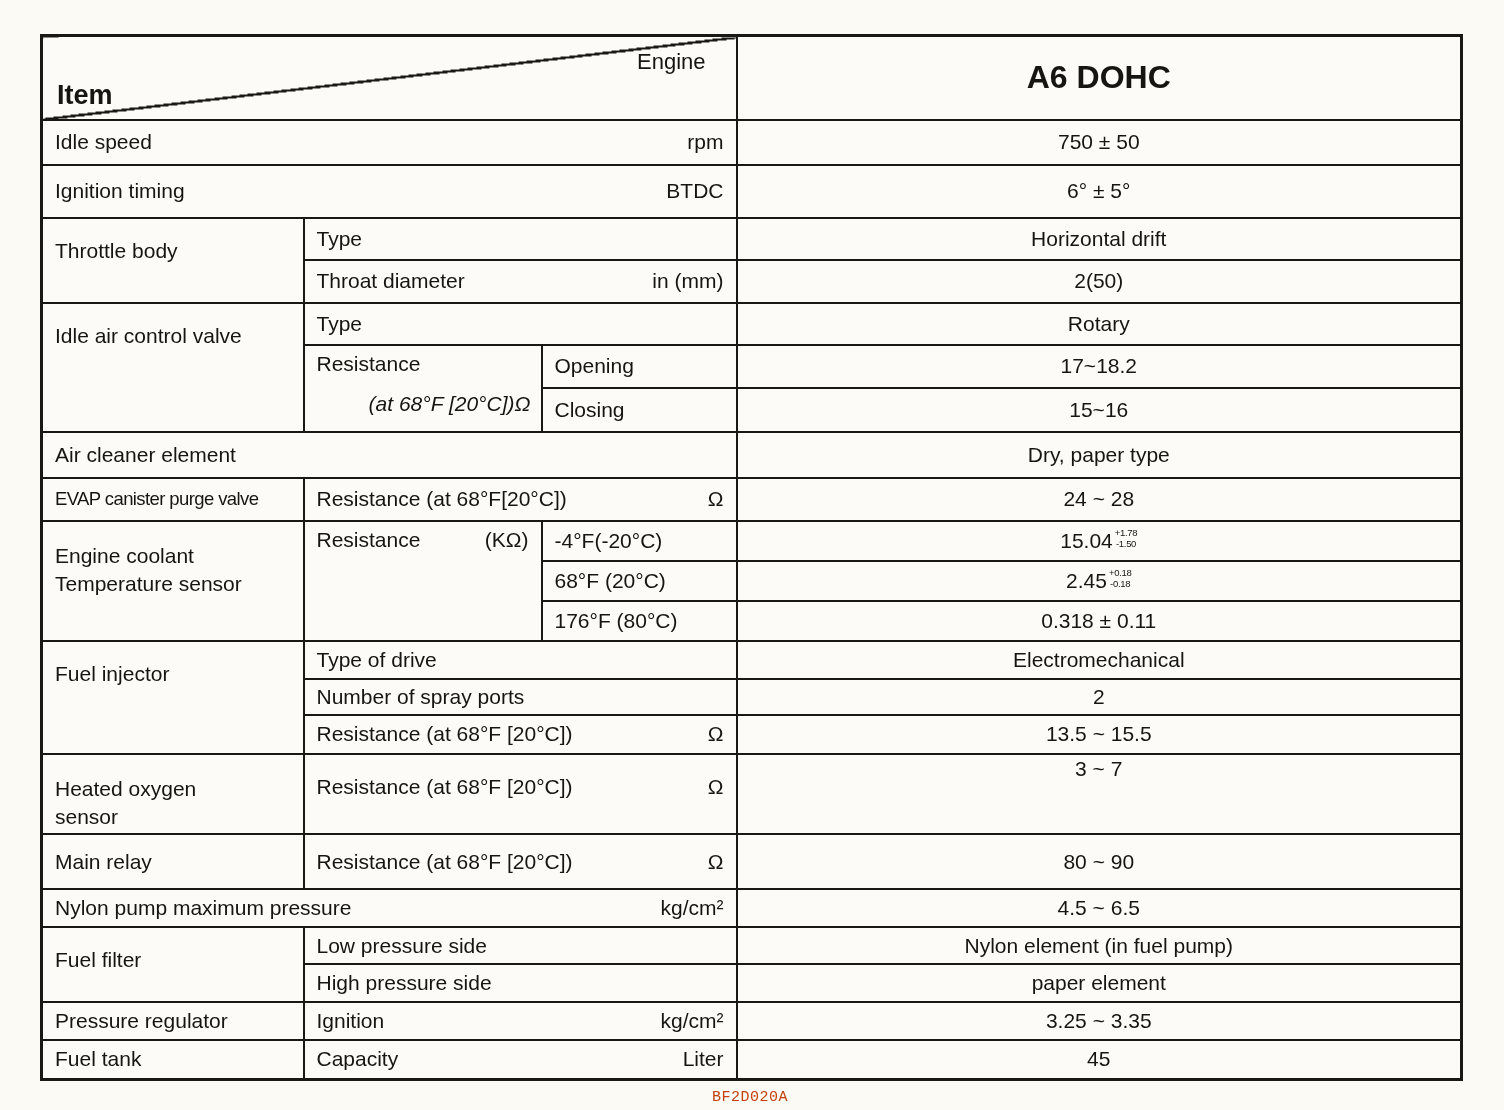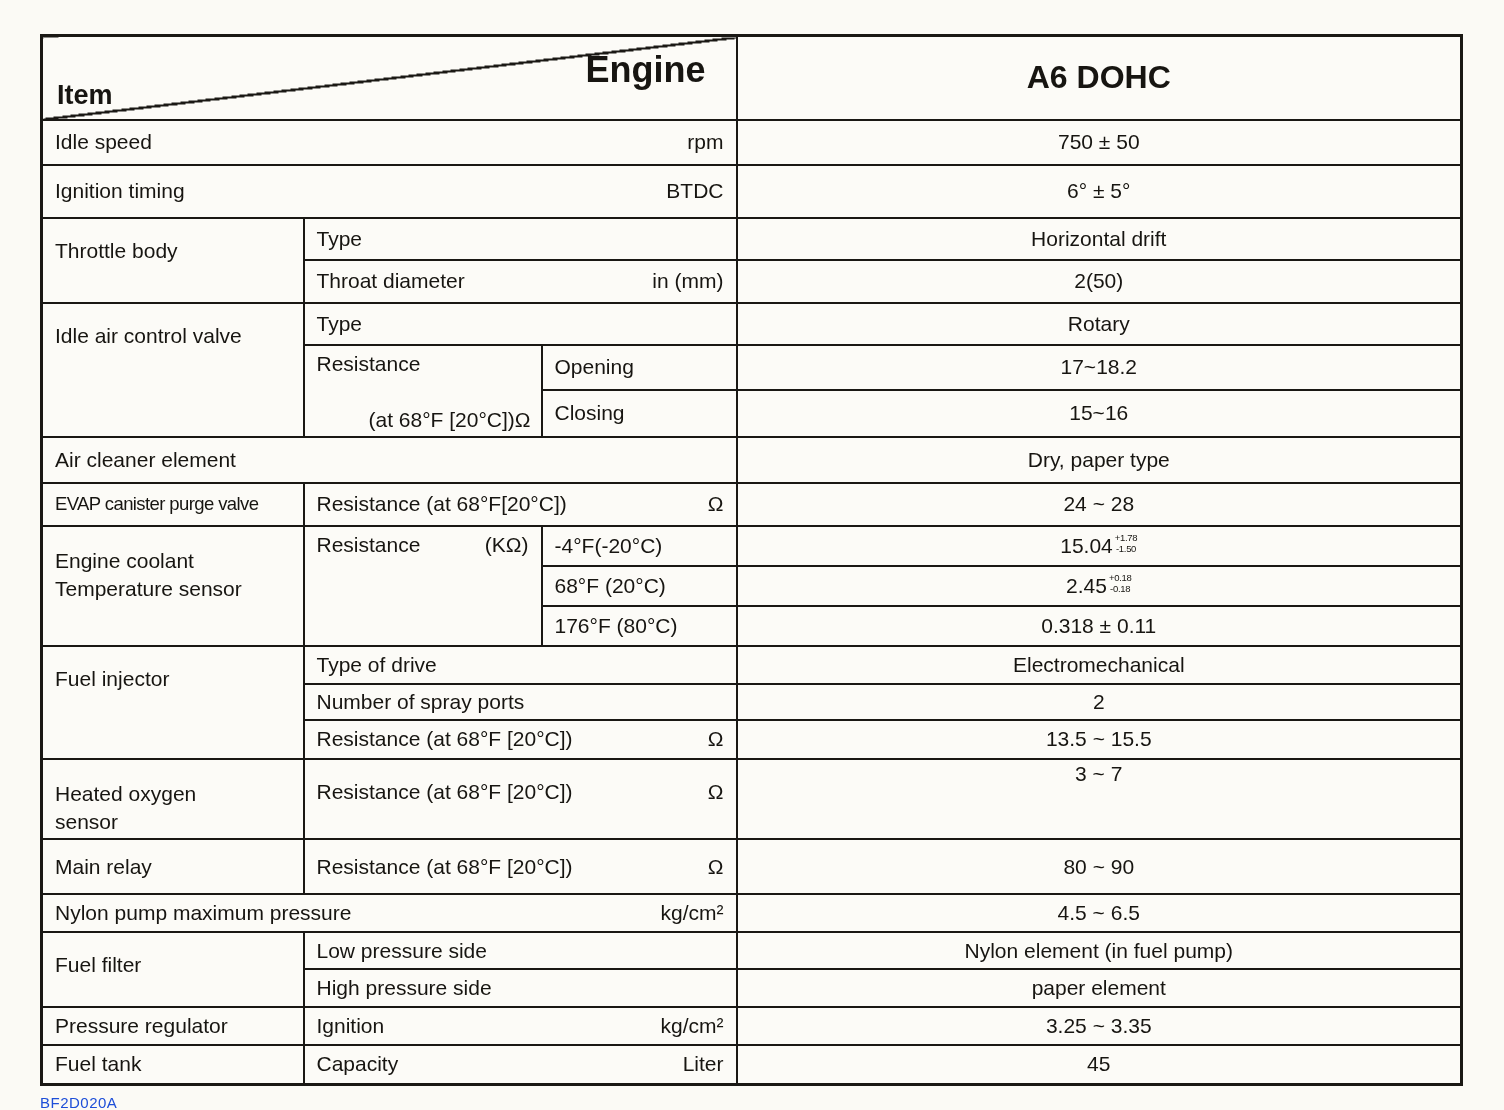--- a/index.html
+++ b/index.html
@@ -34,47 +34,47 @@
   
   .diag-cell {
     position:relative;
     background-image:linear-gradient(to bottom right,
       rgba(0,0,0,0) calc(50% - 1.3px),
       #1a1814 calc(50% - 1.3px),
       #1a1814 calc(50% + 1.3px),
       rgba(0,0,0,0) calc(50% + 1.3px));
   }
   .hdr-item  { position:absolute; left:14px; bottom:8px; font-weight:bold; font-size:27px; }
-  .hdr-engine{ position:absolute; right:30px; top:12px;  font-weight:bold; font-size:36px; }
+  .hdr-engine{ position:absolute; right:30px; top:12px;  font-weight:normal; font-size:22px; }
   .hdr-val   { text-align:center; font-weight:bold; font-size:32px; }
 
   
   .lu { display:flex; justify-content:space-between; align-items:center; gap:6px; }
   .lu-top { align-items:flex-start; }
 
   
   .res-cell { vertical-align:top; padding:6px 8px 4px 12px; }
-  .res-cond { text-align:right; margin-top:32px; padding-right:2px; }
+  .res-cond { text-align:right; margin-top:16px; padding-right:2px;font-style:italic; }
 
   
   .kohm-cell { vertical-align:top; padding-top:6px; }
 
   .condensed { font-size:18.5px; letter-spacing:-0.6px; white-space:nowrap; }
 
   .two-line div { line-height:1.35; }
 
   
   .vwrap { display:inline-flex; align-items:center; }
   .tolv {
     display:inline-flex; flex-direction:column; justify-content:center;
     font-size:9.5px; line-height:1.1; margin-left:2px; letter-spacing:-0.3px;
     transform:translateY(-2px);
   }
 
-  .fig-code { text-align:left; margin-top:8px; padding-right:2px; font-size:15px; color:#1d4ed8; letter-spacing:0.5px; }
+  .fig-code { text-align:center; margin-top:8px; padding-right:2px; font-size:15px; color:#c2410c; letter-spacing:0.5px;font-family:Liberation Mono, monospace; }
 </style>
 </head>
 <body>
 
 <div class="page">
   <table class="spec-table">
     <colgroup>
       <col style="width:262px">
         <col style="width:238px">
         <col style="width:195px">

